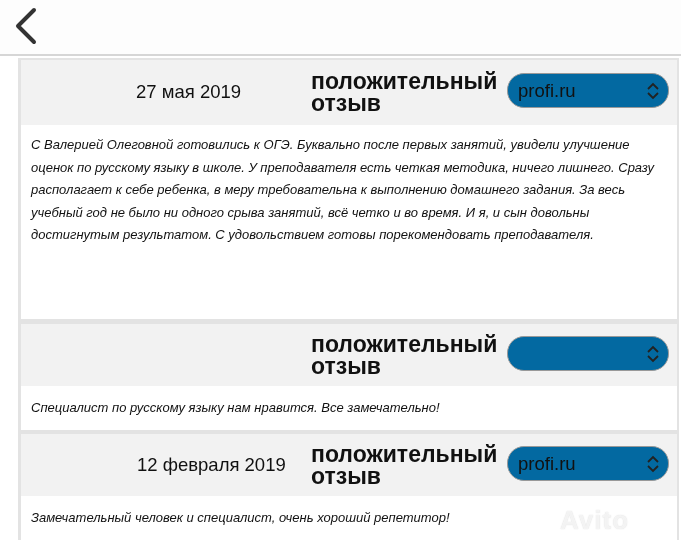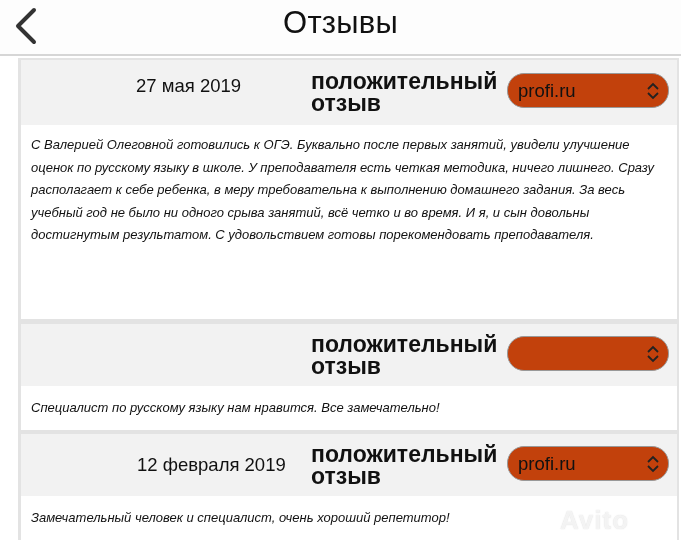--- a/index.html
+++ b/index.html
@@ -20,47 +20,46 @@
     }
     .card { position: absolute; left: 0; width: 661px; }
     .card-head {
       position: absolute; left: 3px; width: 656px; background: #f2f2f2;
     }
     .card-body {
       position: absolute; left: 3px; width: 656px; background: #ffffff;
       font-style: italic; font-size: 13px; line-height: 22.5px; color: #111;
       padding: 9px 10px 0 10px;
     }
-    .date { position: absolute; font-size: 18.5px; color: #111; top: 15px; }
+    .date { position: absolute; font-size: 18.5px; color: #111; top: 21px; }
     .type {
       position: absolute; left: 290px; top: 10px; font-size: 23px;
       font-weight: bold; line-height: 22px; color: #111;
     }
     .source {
       position: absolute; left: 486px; top: 13px; width: 162px; height: 35px;
-      border: 1.5px solid #999; border-radius: 17px; background: #c2410c;
+      border: 1.5px solid #999; border-radius: 17px; background: #0369a1;
       font-size: 18.5px; color: #111; padding: 6px 0 0 10px; cursor: pointer;
     }
     .source .chev { position: absolute; right: 8px; top: 8px; width: 14px; height: 18px; }
     .watermark {
       position: absolute; left: 560px; top: 505px; font-size: 26px; font-weight: bold;
       color: rgba(255,255,255,0.75); letter-spacing: 1px; font-style: normal;
       text-shadow: 0 0 1px rgba(160,160,160,0.5);
     }
   </style>
 </head>
 <body>
 
 <div class="header">
   <div class="back-btn">
     <svg width="36" height="44" viewBox="0 0 36 44">
       <polyline points="26,6 10,22 26,38" fill="none" stroke="#333" stroke-width="4" stroke-linecap="round" stroke-linejoin="round"></polyline>
     </svg>
   </div>
-  <div class="title">Отзывы</div>
 </div>
 
 <div class="list">
 
   <div class="card" style="top:0;">
     <div class="card-head" style="top:2px;height:65px;">
       <div class="date" style="left:115px;">27 мая 2019</div>
       <div class="type">
         <div>положительный</div>
         <div>отзыв</div>

